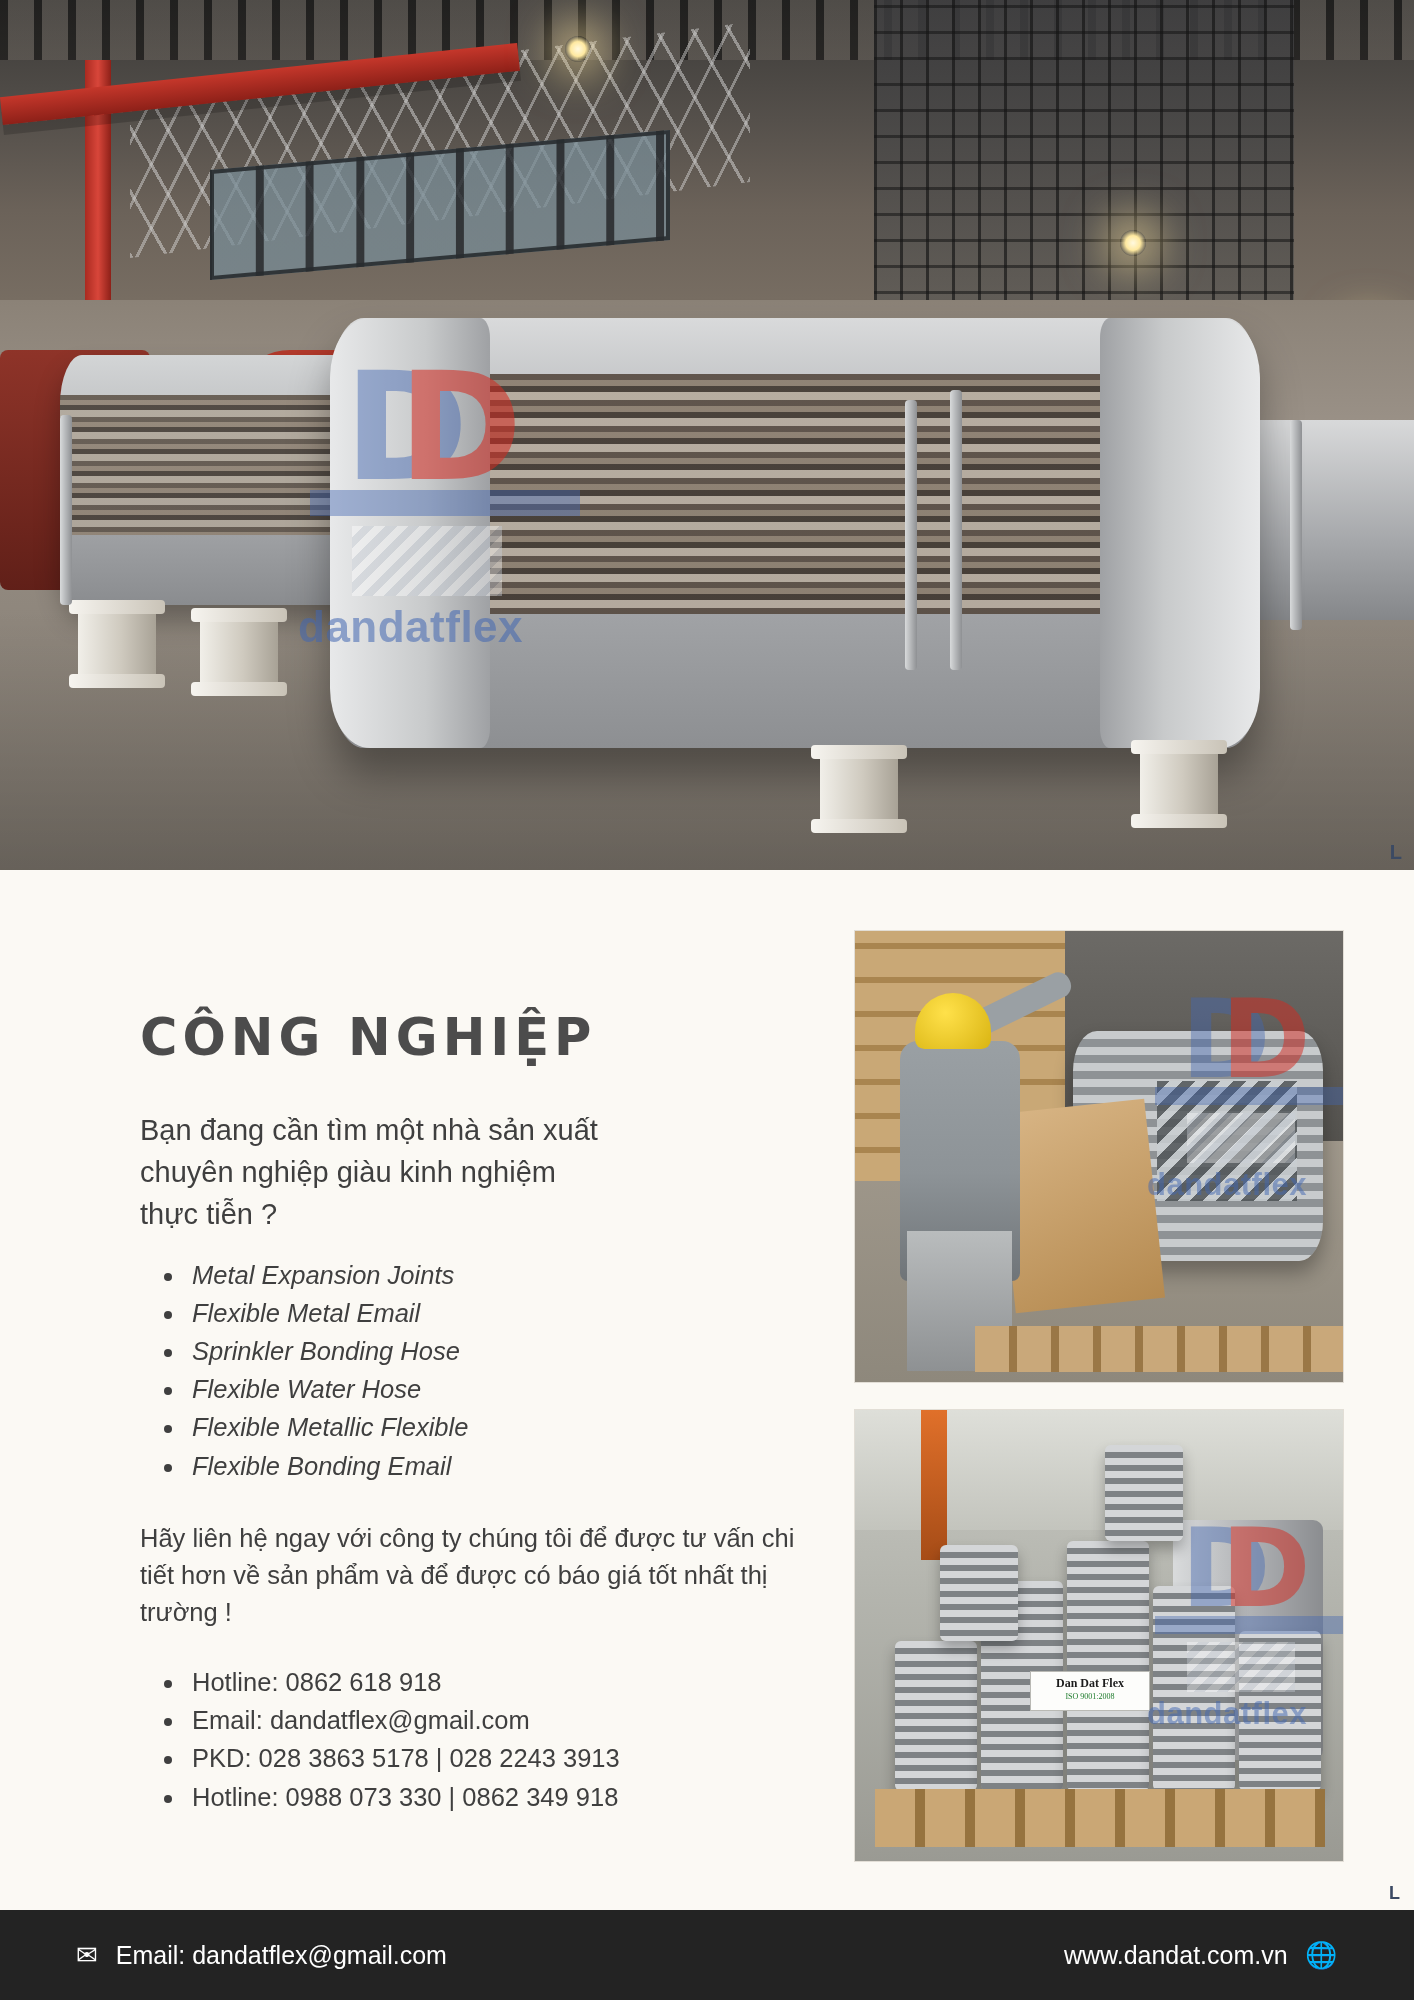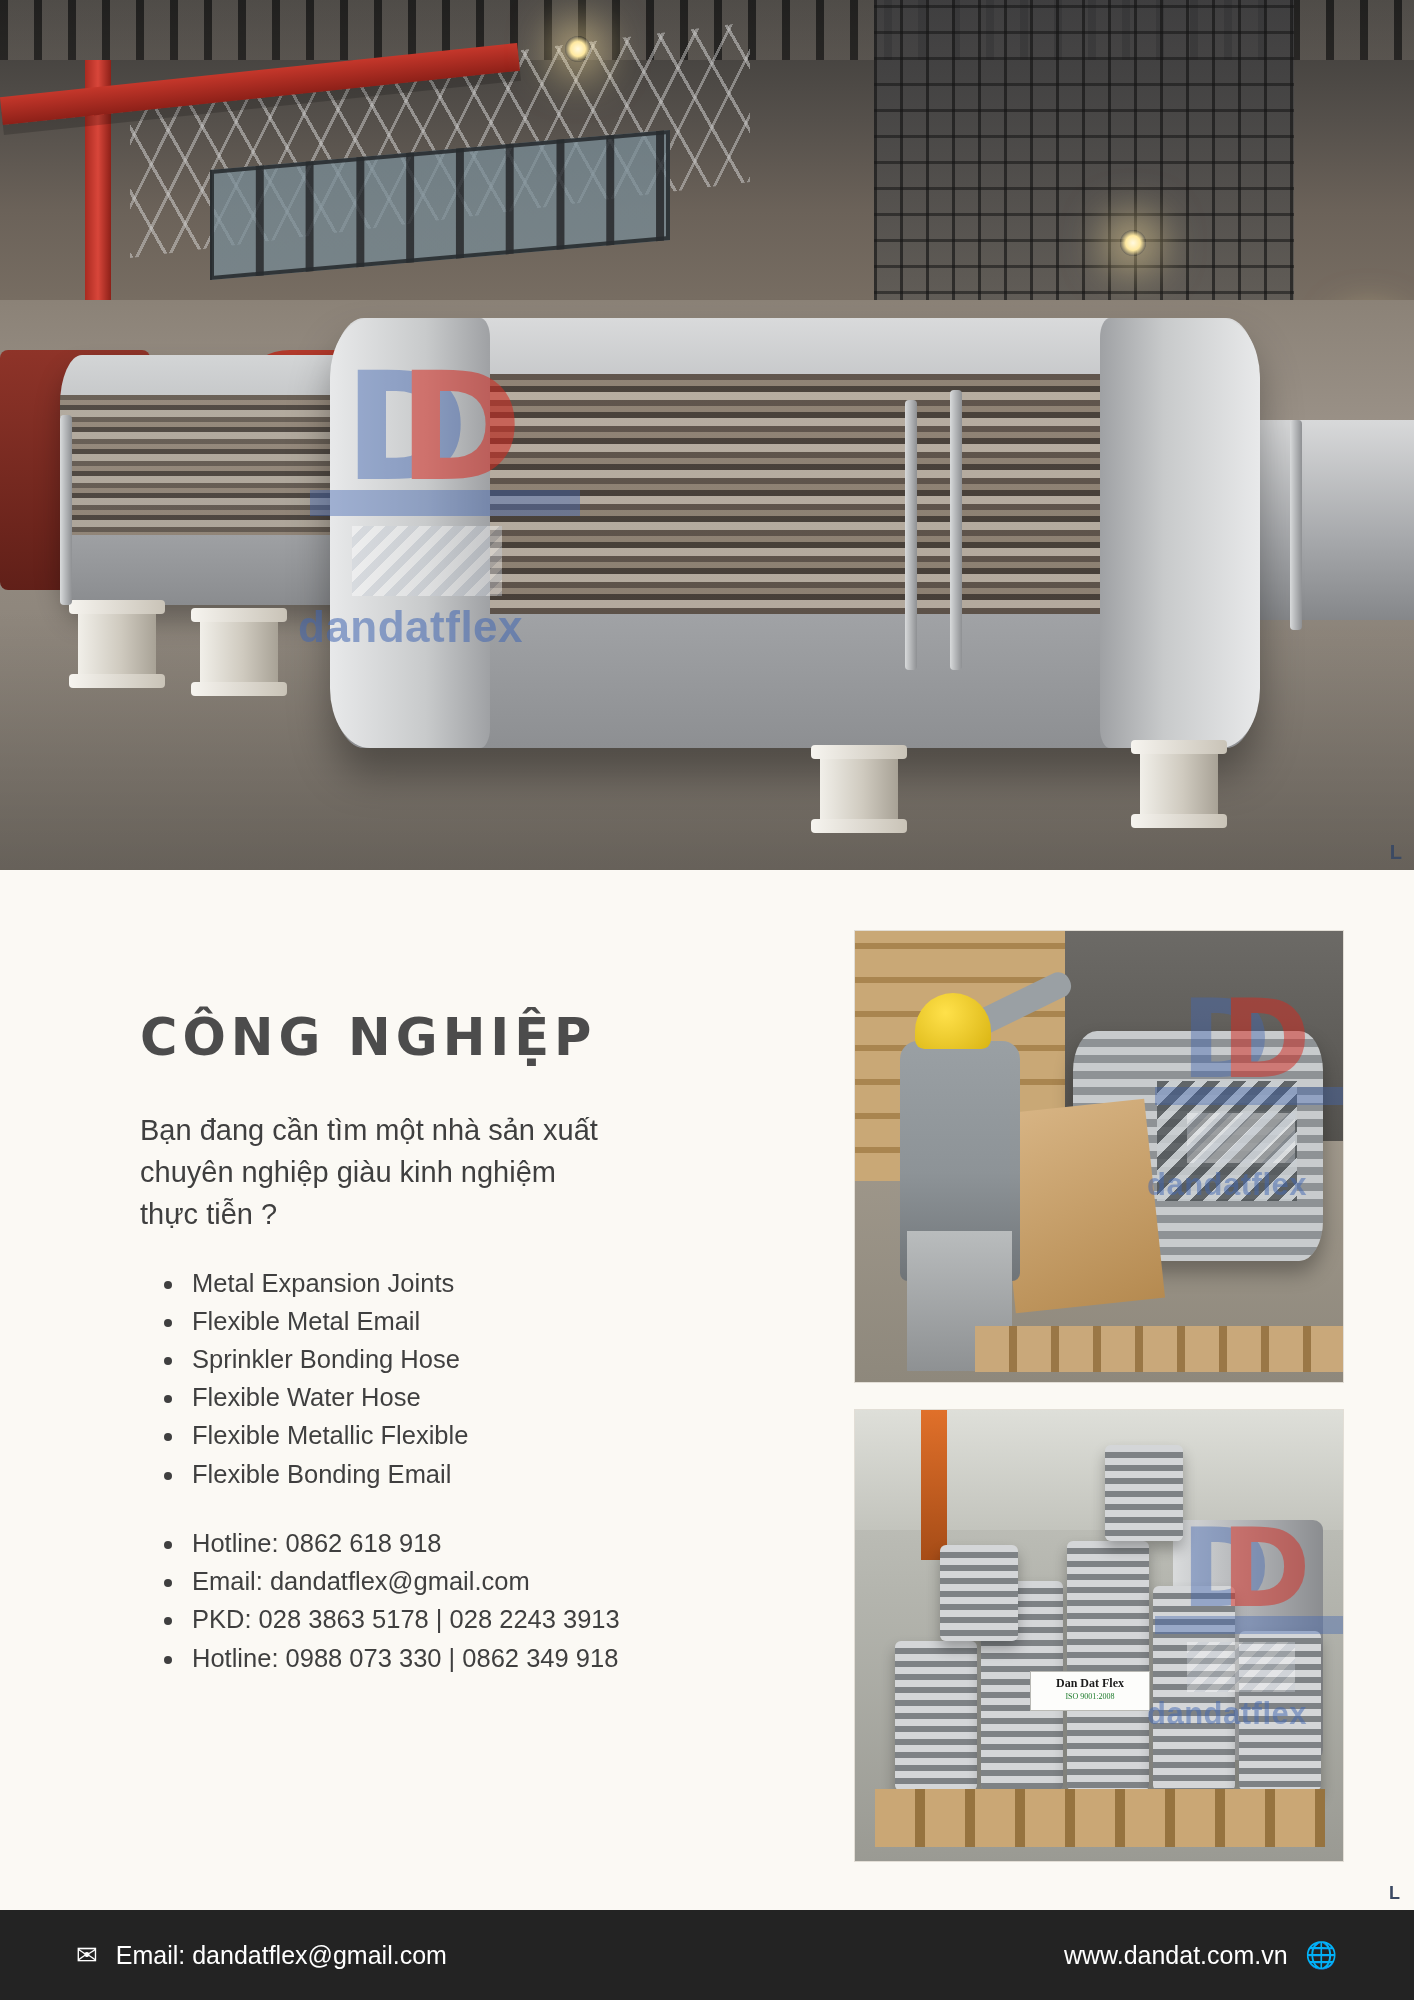--- a/index.html
+++ b/index.html
@@ -208,23 +208,24 @@
     margin-top: 20px;
   }
   .intro {
     margin-top: 38px;
     font-size: 29px;
     line-height: 1.45;
     color: #3f3f3f;
     max-width: 470px;
   }
   ul.bullets {
-    margin-top: 30px;
+    margin-top: 22px;
     padding-left: 46px;
     list-style: disc;
+    font-style: italic;
   }
   ul.bullets li {
     font-size: 25.5px;
     line-height: 1.42;
     color: #3f3f3f;
     padding-left: 6px;
     margin-bottom: 2px;
   }
   .cta {
     margin-top: 36px;
@@ -431,20 +432,21 @@
 
       <ul class="bullets">
         <li>Metal Expansion Joints</li>
         <li>Flexible Metal Email</li>
         <li>Sprinkler Bonding Hose</li>
         <li>Flexible Water Hose</li>
         <li>Flexible Metallic Flexible</li>
         <li>Flexible Bonding Email</li>
       </ul>
 
+      <p class="cta">Hãy liên hệ ngay với công ty chúng tôi để được tư vấn chi tiết hơn về sản phẩm và để được có báo giá tốt nhất thị trường !</p>
 
       <ul class="contacts">
         <li>Hotline: 0862 618 918</li>
         <li>Email: dandatflex@gmail.com</li>
         <li>PKD: 028 3863 5178 | 028 2243 3913</li>
         <li>Hotline: 0988 073 330 | 0862 349 918</li>
       </ul>
     </div>
 
     <div class="right-col">

